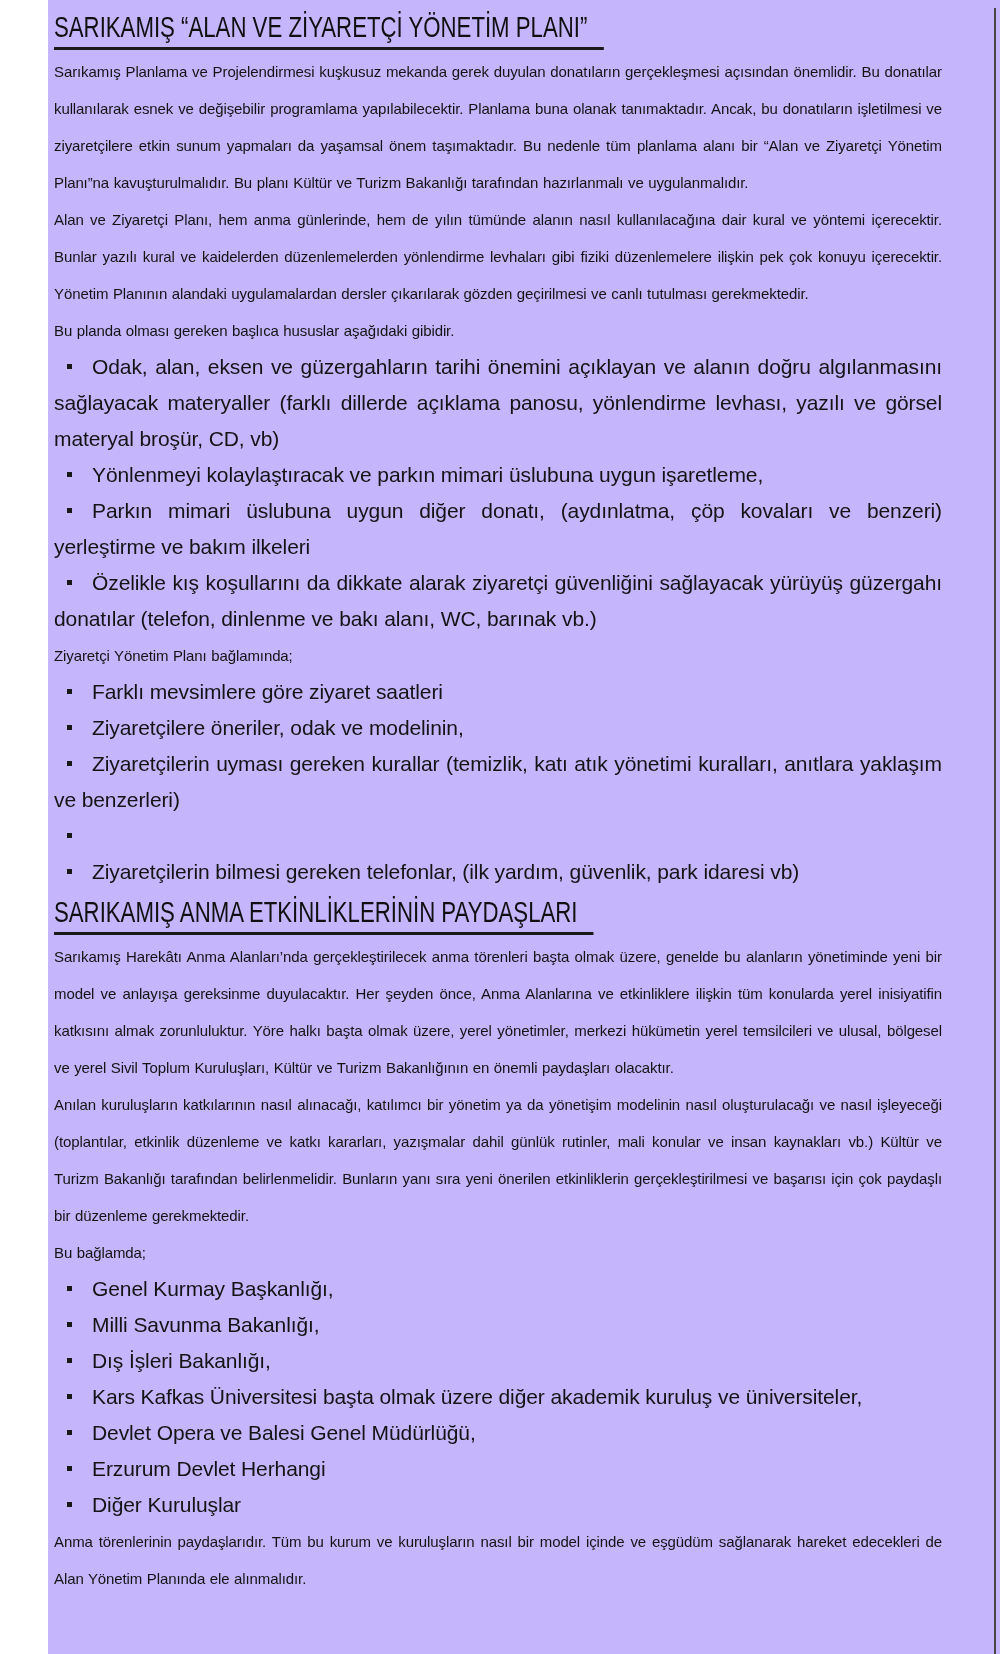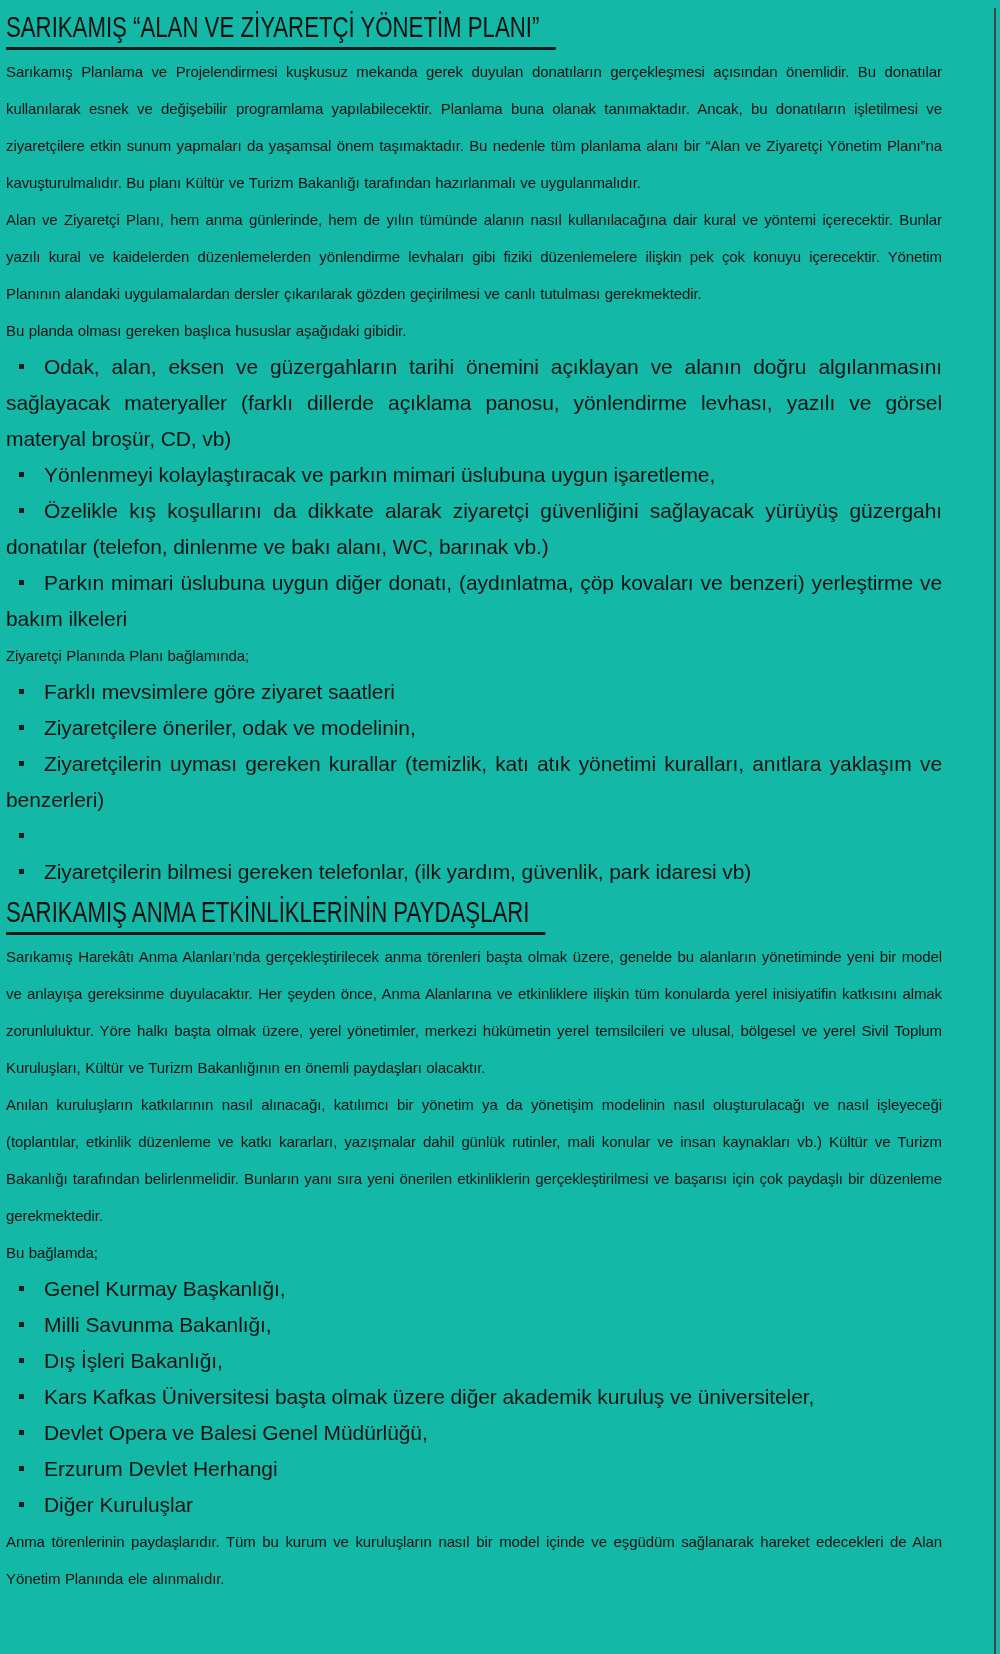--- a/index.html
+++ b/index.html
@@ -10,21 +10,22 @@
     position: relative;
     overflow: hidden;
     font-family: "Liberation Sans", sans-serif;
     color: #141414;
     -webkit-font-smoothing: antialiased;
   }
   .page {
     position: absolute;
     inset: 0;
     padding: 8px 58px 0 6px;
-    background: #14b8a6;
+    background: #c4b5fd;
+    margin-left: 48px;
   }
   .page-edge {
     position: absolute;
     left: 994px;
     top: 8px;
     width: 2px;
     height: 1646px;
     background: #474747;
   }
   h1.sec-title {
@@ -78,25 +79,25 @@
 
   <div class="para">Sarıkamış Planlama ve Projelendirmesi kuşkusuz mekanda gerek duyulan donatıların gerçekleşmesi açısından önemlidir. Bu donatılar kullanılarak esnek ve değişebilir programlama yapılabilecektir. Planlama buna olanak tanımaktadır. Ancak, bu donatıların işletilmesi ve ziyaretçilere etkin sunum yapmaları da yaşamsal önem taşımaktadır. Bu nedenle tüm planlama alanı bir “Alan ve Ziyaretçi Yönetim Planı”na kavuşturulmalıdır. Bu planı Kültür ve Turizm Bakanlığı tarafından hazırlanmalı ve uygulanmalıdır.</div>
 
   <div class="para">Alan ve Ziyaretçi Planı, hem anma günlerinde, hem de yılın tümünde alanın nasıl kullanılacağına dair kural ve yöntemi içerecektir. Bunlar yazılı kural ve kaidelerden düzenlemelerden yönlendirme levhaları gibi fiziki düzenlemelere ilişkin pek çok konuyu içerecektir. Yönetim Planının alandaki uygulamalardan dersler çıkarılarak gözden geçirilmesi ve canlı tutulması gerekmektedir.</div>
 
   <div class="para">Bu planda olması gereken başlıca hususlar aşağıdaki gibidir.</div>
 
   <div class="list">
     <div class="li"><span class="bullet"></span><span>Odak, alan, eksen ve güzergahların tarihi önemini açıklayan ve alanın doğru algılanmasını sağlayacak materyaller (farklı dillerde açıklama panosu, yönlendirme levhası, yazılı ve görsel materyal broşür, CD, vb)</span></div>
     <div class="li"><span class="bullet"></span><span>Yönlenmeyi kolaylaştıracak ve parkın mimari üslubuna uygun işaretleme,</span></div>
+    <div class="li"><span class="bullet"></span><span>Parkın mimari üslubuna uygun diğer donatı, (aydınlatma, çöp kovaları ve benzeri) yerleştirme ve bakım ilkeleri</span></div>
     <div class="li"><span class="bullet"></span><span>Özelikle kış koşullarını da dikkate alarak ziyaretçi güvenliğini sağlayacak yürüyüş güzergahı donatılar (telefon, dinlenme ve bakı alanı, WC, barınak vb.)</span></div>
-    <div class="li"><span class="bullet"></span><span>Parkın mimari üslubuna uygun diğer donatı, (aydınlatma, çöp kovaları ve benzeri) yerleştirme ve bakım ilkeleri</span></div>
   </div>
 
-  <div class="para">Ziyaretçi Planında Planı bağlamında;</div>
+  <div class="para">Ziyaretçi Yönetim Planı bağlamında;</div>
 
   <div class="list">
     <div class="li"><span class="bullet"></span><span>Farklı mevsimlere göre ziyaret saatleri</span></div>
     <div class="li"><span class="bullet"></span><span>Ziyaretçilere öneriler, odak ve modelinin,</span></div>
     <div class="li"><span class="bullet"></span><span>Ziyaretçilerin uyması gereken kurallar (temizlik, katı atık yönetimi kuralları, anıtlara yaklaşım ve benzerleri)</span></div>
     <div class="li"><span class="bullet"></span></div>
     <div class="li"><span class="bullet"></span><span>Ziyaretçilerin bilmesi gereken telefonlar, (ilk yardım, güvenlik, park idaresi vb)</span></div>
   </div>
 
   <h1 class="sec-title second">

